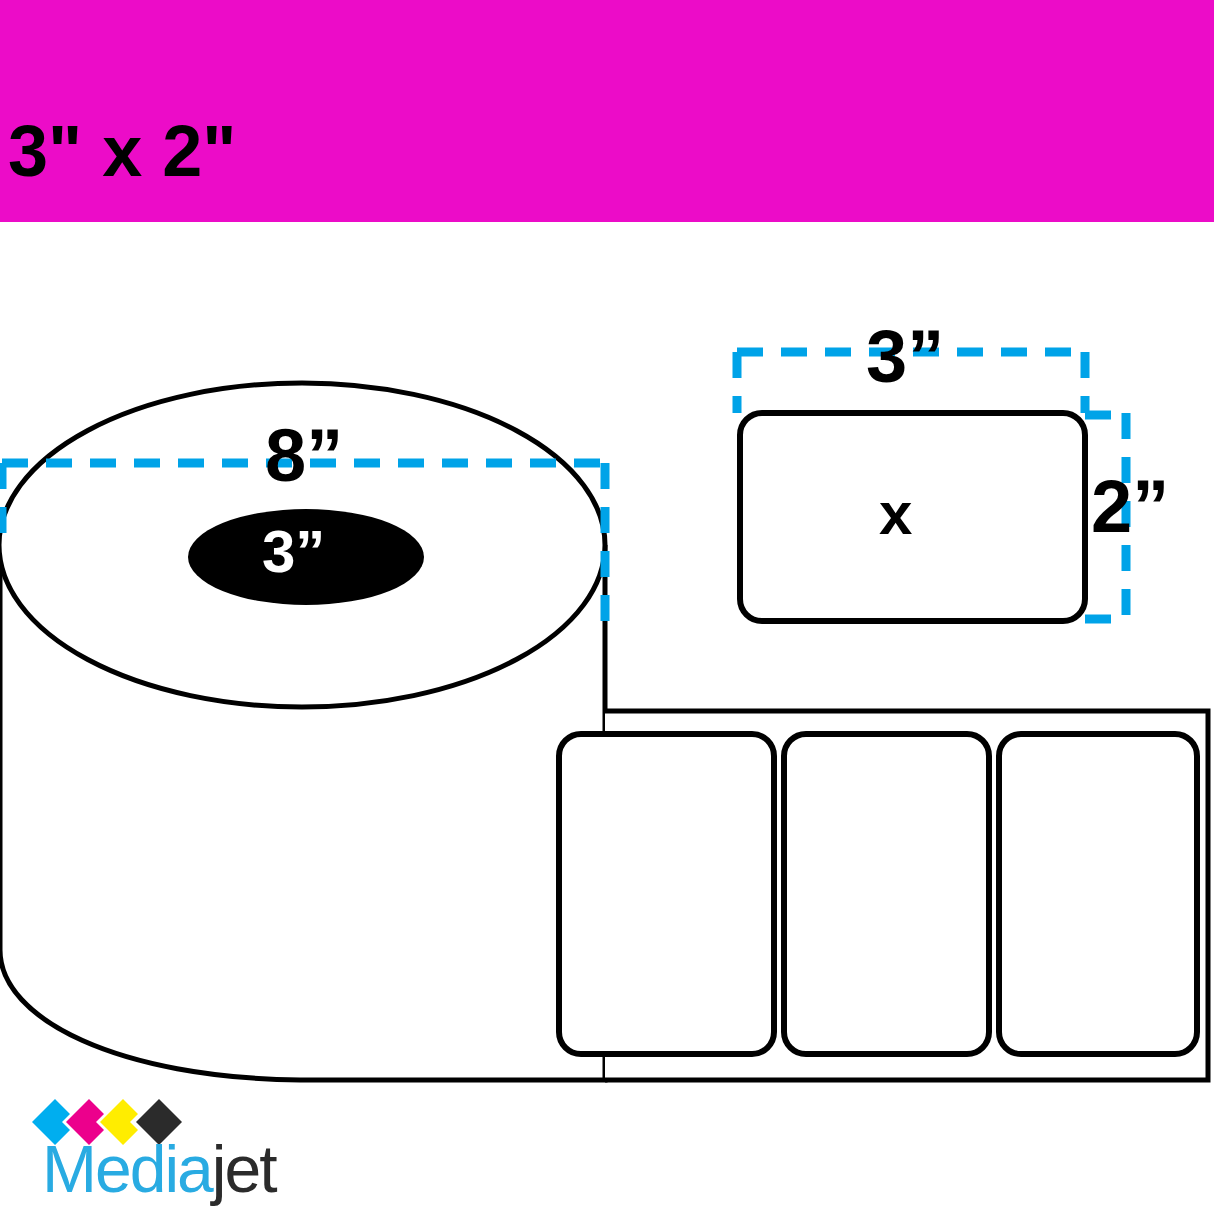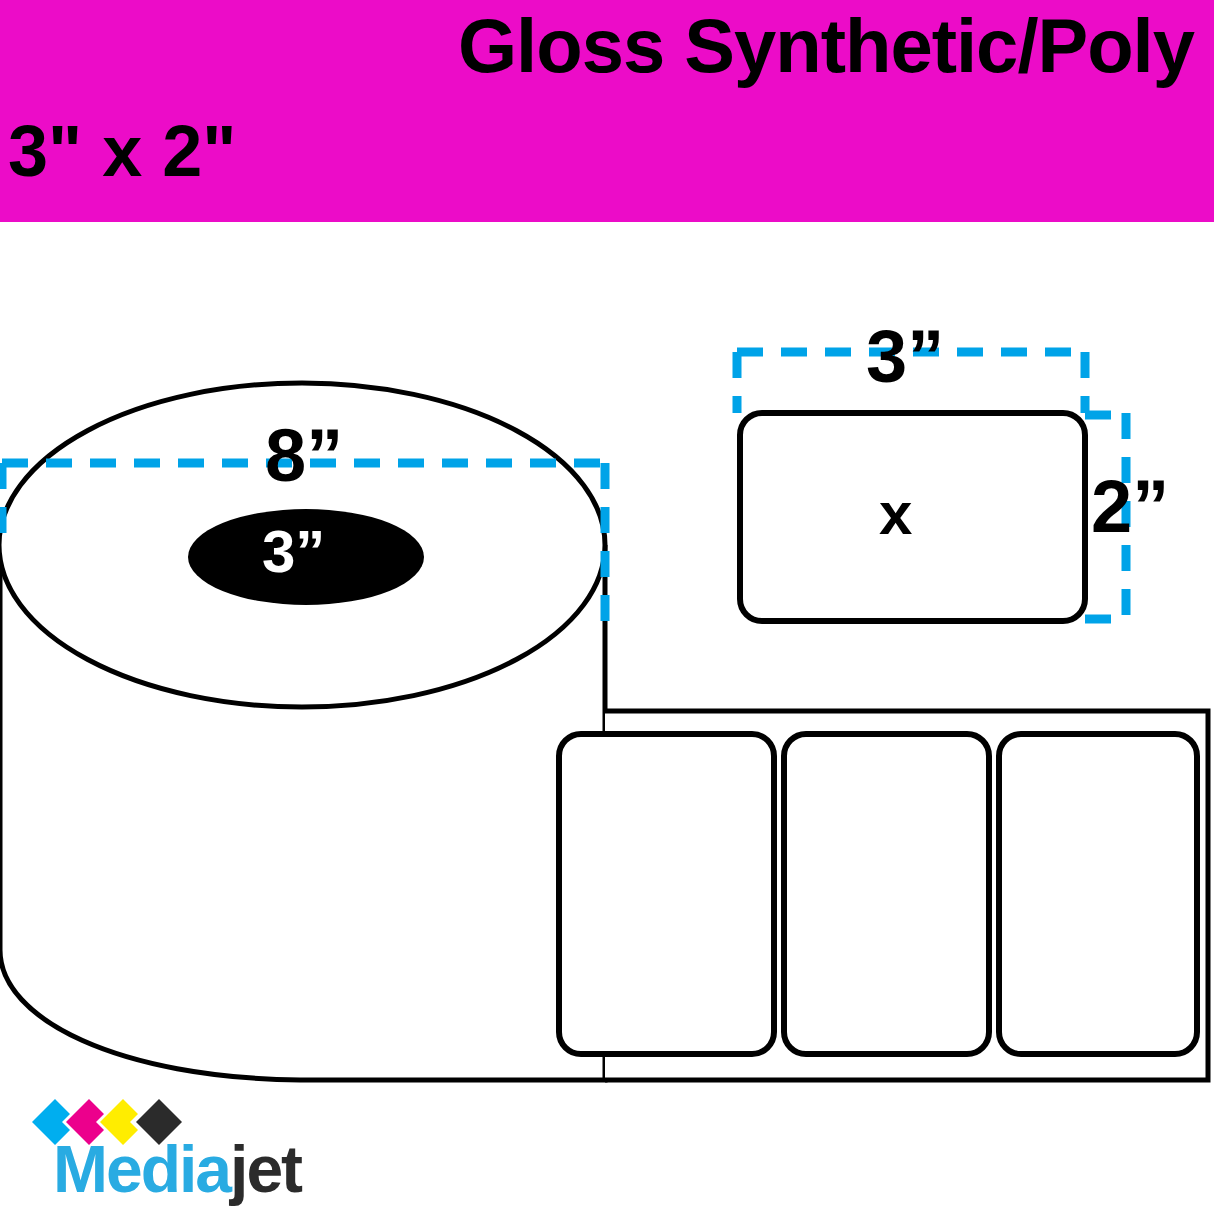--- a/index.html
+++ b/index.html
@@ -97,38 +97,37 @@
   
   #brand-logo {
     position: absolute;
     left: 36px;
     top: 1090px;
     width: 300px;
     height: 110px;
   }
   #logo-wordmark {
     position: absolute;
-    left: 17px;
+    left: 6px;
     top: 46px;
     font-size: 66px;
-    font-weight: bold;
+    font-weight: normal;
     letter-spacing: -2px;
     line-height: 1;
     white-space: nowrap;
   }
   .logo-media { color: #29abe2; }
   .logo-jet { color: #2b2b2b; }
 </style>
 </head>
 <body>
 
 <div id="page">
 
   <div id="header-banner">
-    <div id="product-title">Gloss Synthetic/Poly</div>
     <div id="product-size">3" x 2"</div>
   </div>
 
   <svg id="diagram" viewBox="0 0 1214 1214" xmlns="http://www.w3.org/2000/svg">
 
     <g>
 
       <path d="M 0 545 L 0 950
                C 0 1020 120 1078 300 1080
                L 605 1080

